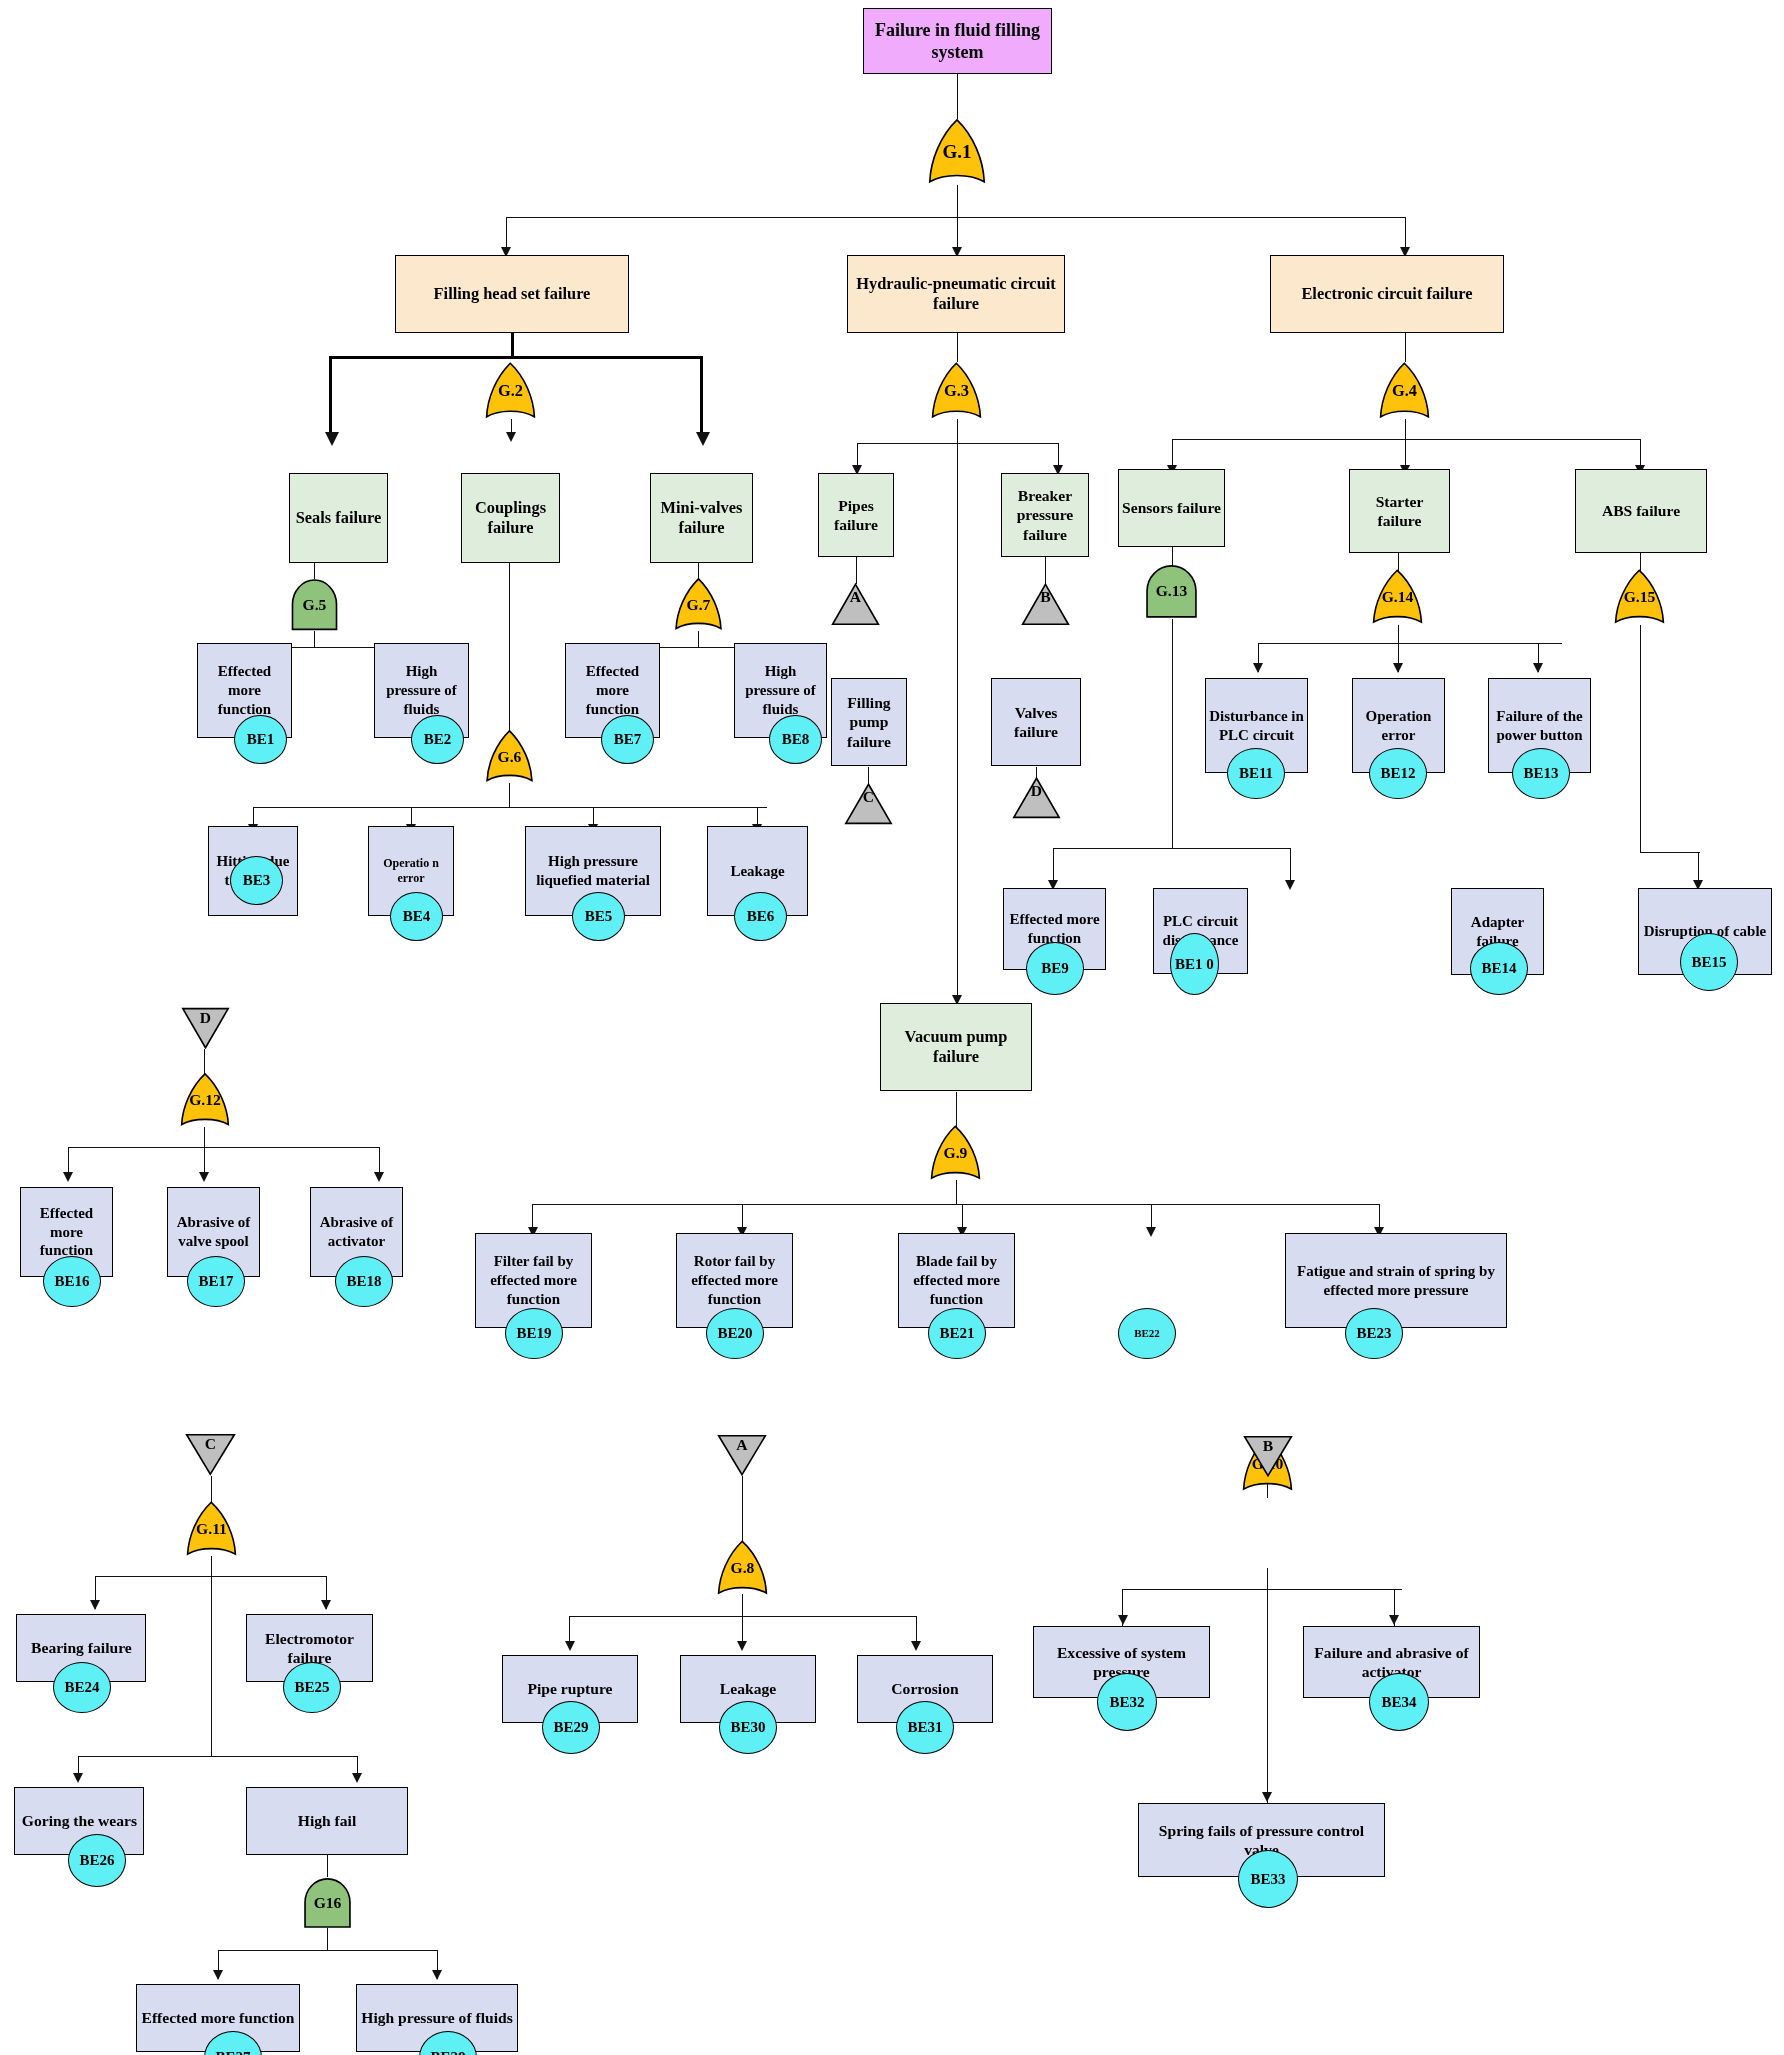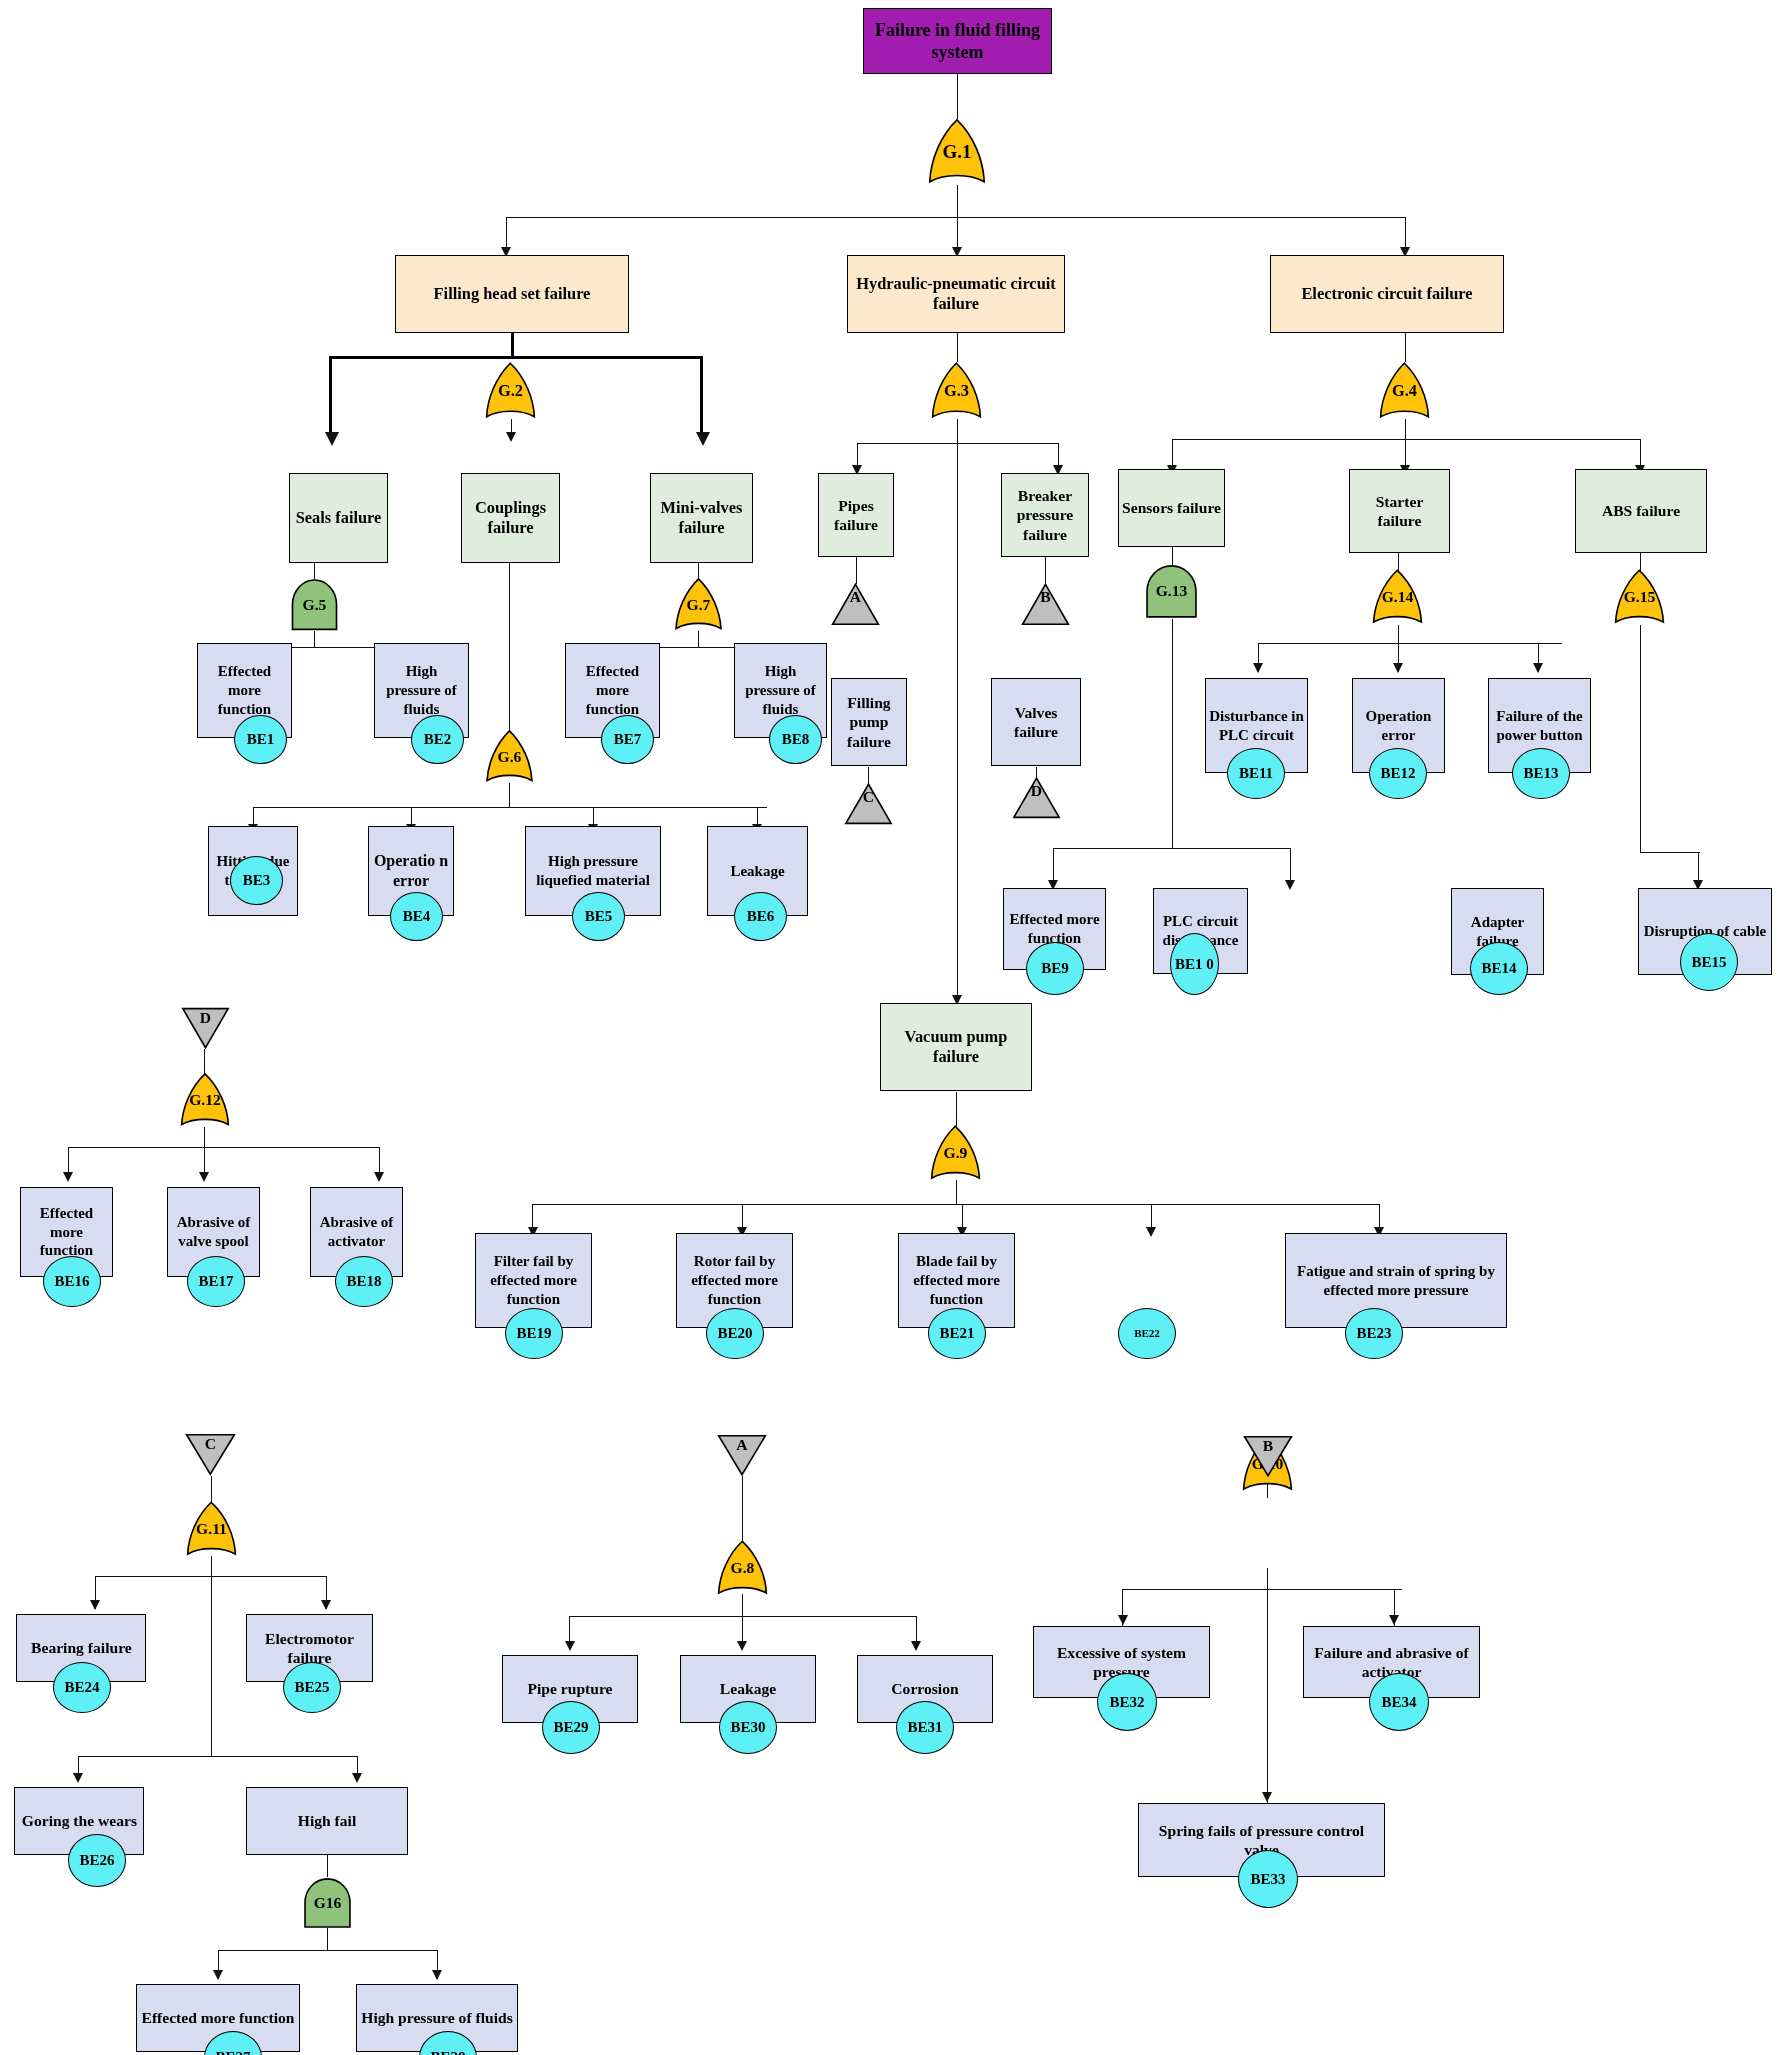--- a/index.html
+++ b/index.html
@@ -2,21 +2,21 @@
 <html style="font-size:6.6px"><head>
 <meta charset="utf-8">
 <style>
   html,body{margin:0;padding:0;background:#ffffff;}
   body{font-family:"Liberation Serif", serif;}
   #root{position:relative;width:1784px;height:2113px;background:#ffffff;overflow:hidden;}
 
   .node{position:absolute;box-sizing:border-box;border:1.2px solid #000;
         display:flex;align-items:center;justify-content:center;text-align:center;
         font-weight:bold;line-height:1.25;padding:1.6px 2.5px;}
-  .top{background:#a21caf;}
+  .top{background:#f0abfc;}
   .inter1{background:#fce9cd;}
   .inter2{background:#dfeedc;}
   .basic{background:#d8dcf0;}
 
   .gate{position:absolute;display:flex;align-items:center;justify-content:center;
         font-weight:bold;text-align:center;box-sizing:border-box;}
   .or-gate .glabel,.and-gate .glabel{position:relative;z-index:2;}
   .or-gate svg,.and-gate svg{position:absolute;left:0;top:0;}
 
   .be{position:absolute;border:1.2px solid #000;background:#5ff0f5;
@@ -177,21 +177,21 @@
 
   <div class="node basic" style="left:565px;top:643px;width:95px;height:95px;font-size:15px;">Effected more function</div>
   <div class="be" style="left:601px;top:715px;width:53px;height:49px;font-size:15px;">BE7</div>
 
   <div class="node basic" style="left:734px;top:643px;width:93px;height:95px;font-size:15px;">High pressure of fluids</div>
   <div class="be" style="left:769px;top:715px;width:53px;height:49px;font-size:15px;">BE8</div>
 
   <div class="node basic" style="left:208px;top:826px;width:90px;height:90px;font-size:15px;">Hitting due to falling</div>
   <div class="be" style="left:230px;top:856px;width:53px;height:49px;font-size:15px;">BE3</div>
 
-  <div class="node basic" style="left:368px;top:826px;width:86px;height:90px;font-size:16px;">Operatio n error</div>
+  <div class="node basic" style="left:368px;top:826px;width:86px;height:90px;font-size:12px;">Operatio n error</div>
   <div class="be" style="left:390px;top:892px;width:53px;height:49px;font-size:15px;">BE4</div>
 
   <div class="node basic" style="left:525px;top:826px;width:136px;height:90px;font-size:15px;">High pressure liquefied material</div>
   <div class="be" style="left:572px;top:892px;width:53px;height:49px;font-size:15px;">BE5</div>
 
   <div class="node basic" style="left:707px;top:826px;width:101px;height:90px;font-size:15px;">Leakage</div>
   <div class="be" style="left:734px;top:892px;width:53px;height:49px;font-size:15px;">BE6</div>
 
   <div class="ln v" style="left:856px;top:557px;height:27px;"></div>
   <div class="xfer" style="left:831px;top:583px;width:49px;height:43px;font-size:15.6px;padding-top:5px;">

